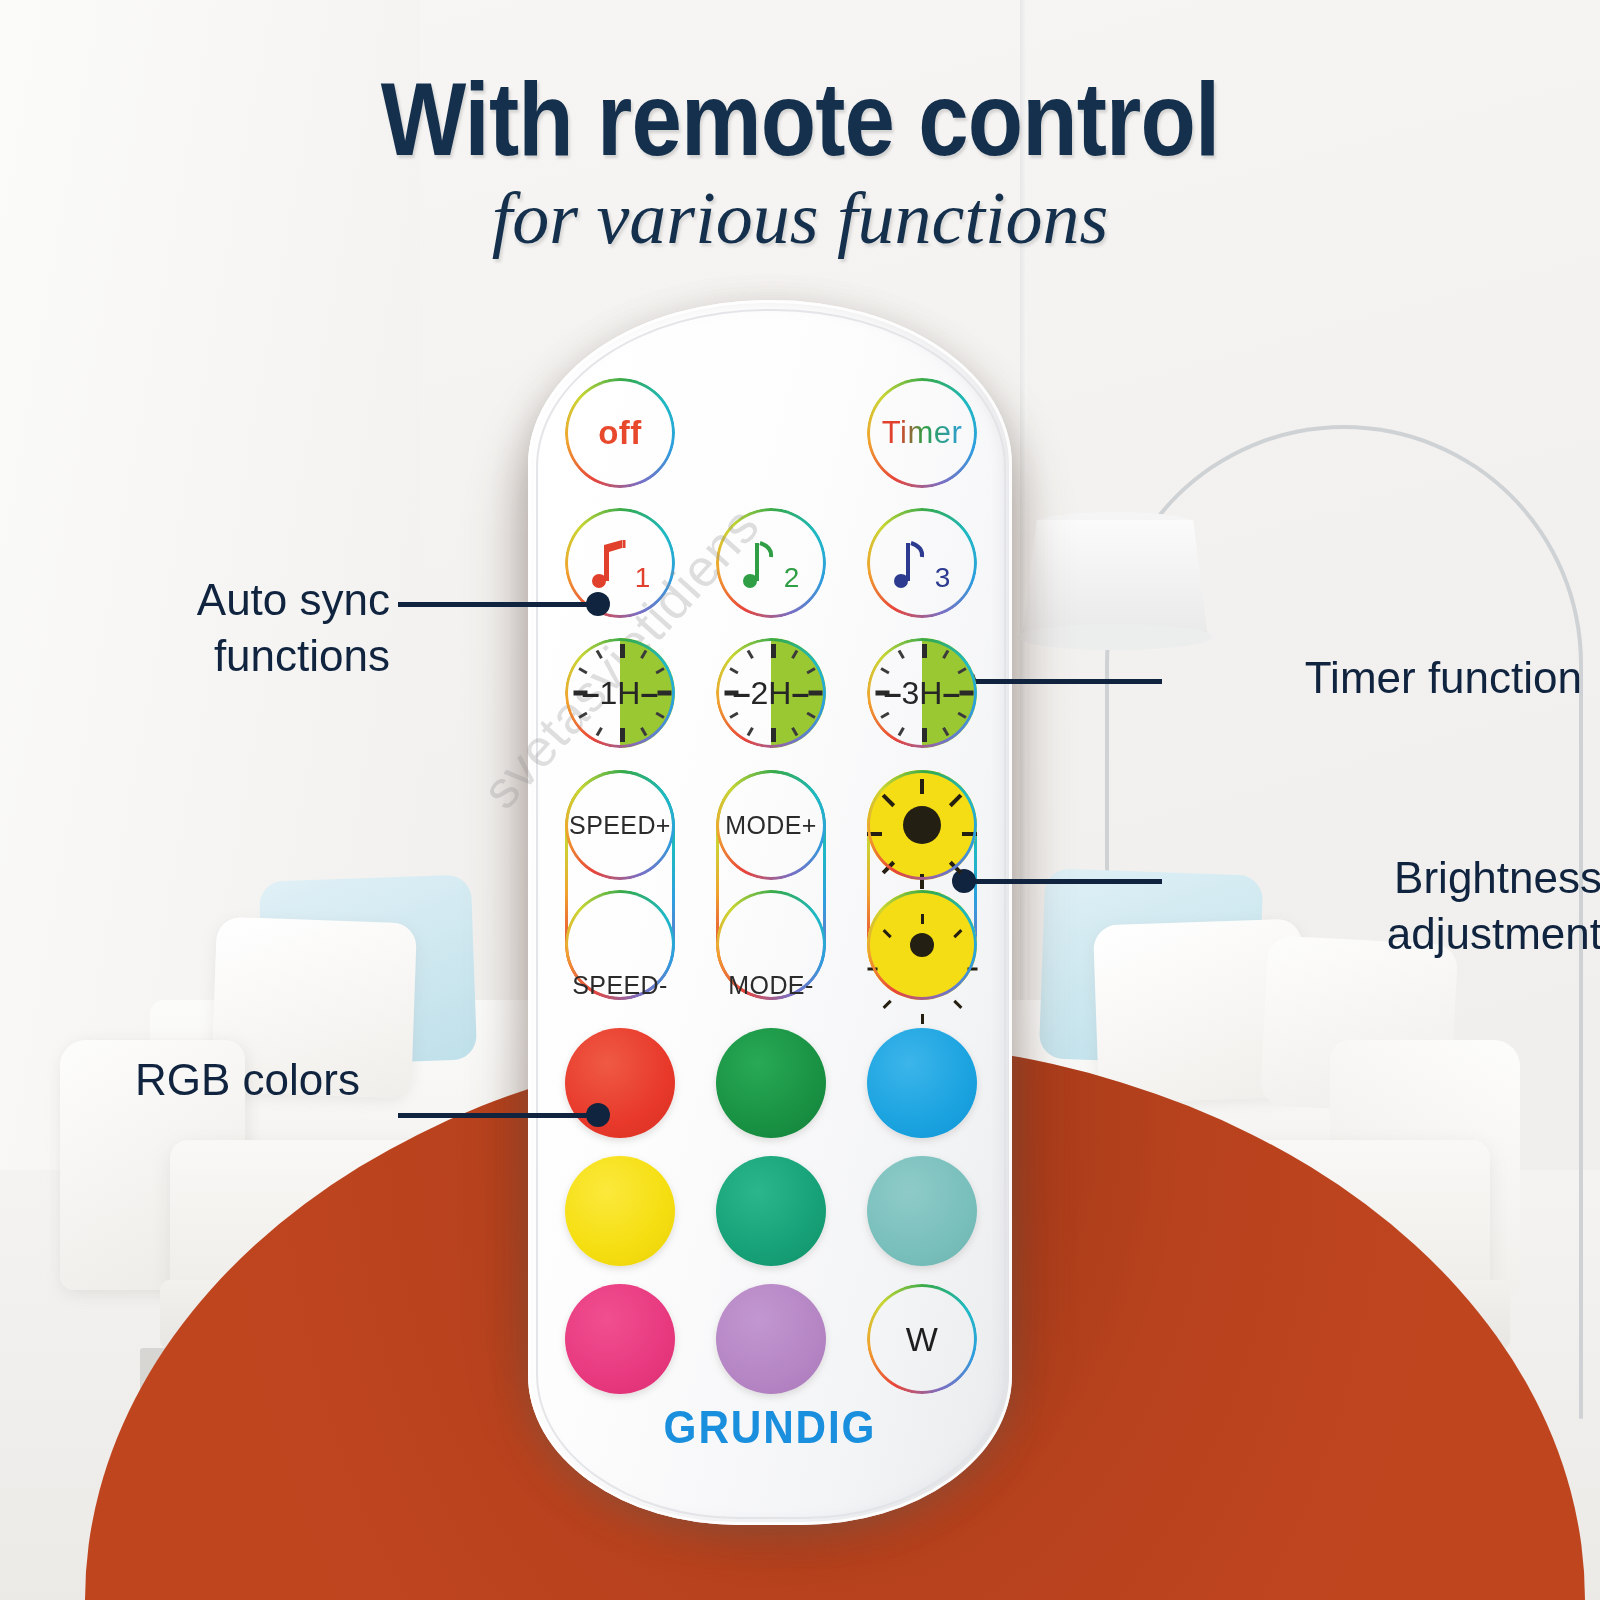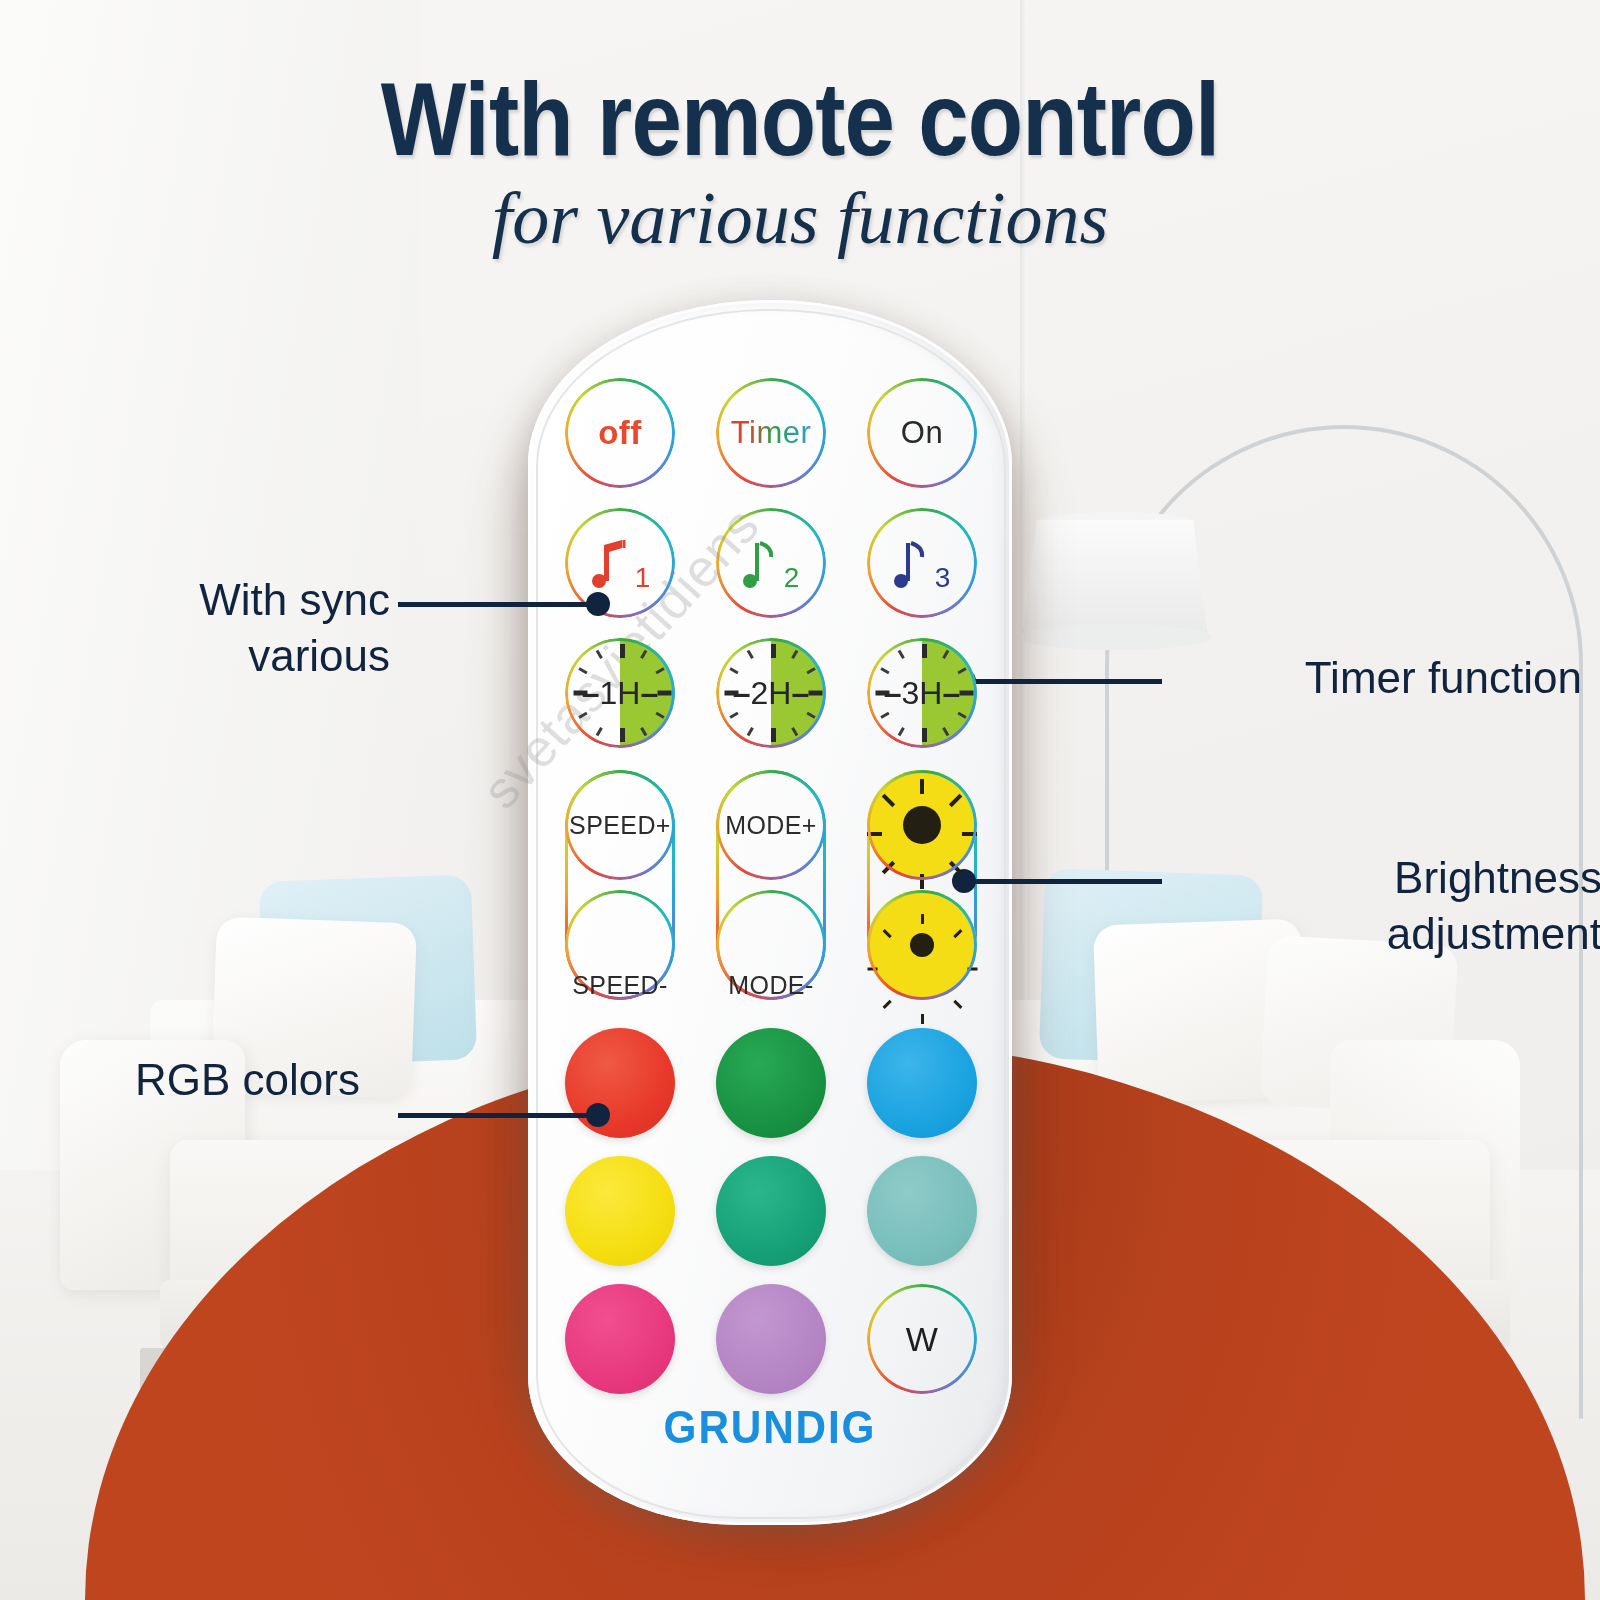--- a/index.html
+++ b/index.html
@@ -218,23 +218,20 @@
 <div class="remote-rim"></div>
 
 <div class="btn-grid">
 
   <div class="row" style="top:0px;">
     <div class="rb">
       <span class="rb-lbl" style="color:#e8492c;font-weight:bold;font-size:33px;">off</span>
     </div>
     <div class="rb">
       <span class="rb-lbl" style="background:linear-gradient(95deg,#e0402c 0%,#e0402c 22%,#2f9e44 52%,#2e9ede 100%);-webkit-background-clip:text;background-clip:text;color:transparent;font-size:31px;">Timer</span>
-    </div>
-    <div class="rb">
-      <span class="rb-lbl" style="color:#2b2b2b;font-size:31px;">On</span>
     </div>
   </div>
 
   <div class="row" style="top:130px;">
     <div class="rb">
       <span class="note-wrap">
         <svg width="44" height="52" viewBox="0 0 44 52" aria-hidden="true">
           <path d="M16 44a7 7 0 1 1-7-7c2 0 4 .7 5 1.8V8l18-5v8L19 15v29z" fill="#e0402c"></path>
           <path d="M34 3v8" stroke="#e0402c" stroke-width="3"></path>
         </svg>
@@ -388,22 +385,22 @@
   </div>
 </div>
 
 <div class="watermark">svetasvietidiens</div>
 
 <div style="position:absolute;left:528px;top:0;width:484px;height:1600px;pointer-events:none;">
   <div class="brand">GRUNDIG</div>
 </div>
 
 <div class="callout left" style="left:60px;top:572px;width:330px;">
-  <div>With sync</div>
-  <div>various</div>
+  <div>Auto sync</div>
+  <div>functions</div>
 </div>
 <div class="lead" style="left:398px;top:602px;width:200px;"></div>
 <div class="dot" style="left:586px;top:592px;"></div>
 
 <div class="callout left" style="left:60px;top:1052px;width:300px;">
   <div>RGB colors</div>
 </div>
 <div class="lead" style="left:398px;top:1113px;width:200px;"></div>
 <div class="dot" style="left:586px;top:1103px;"></div>
 

